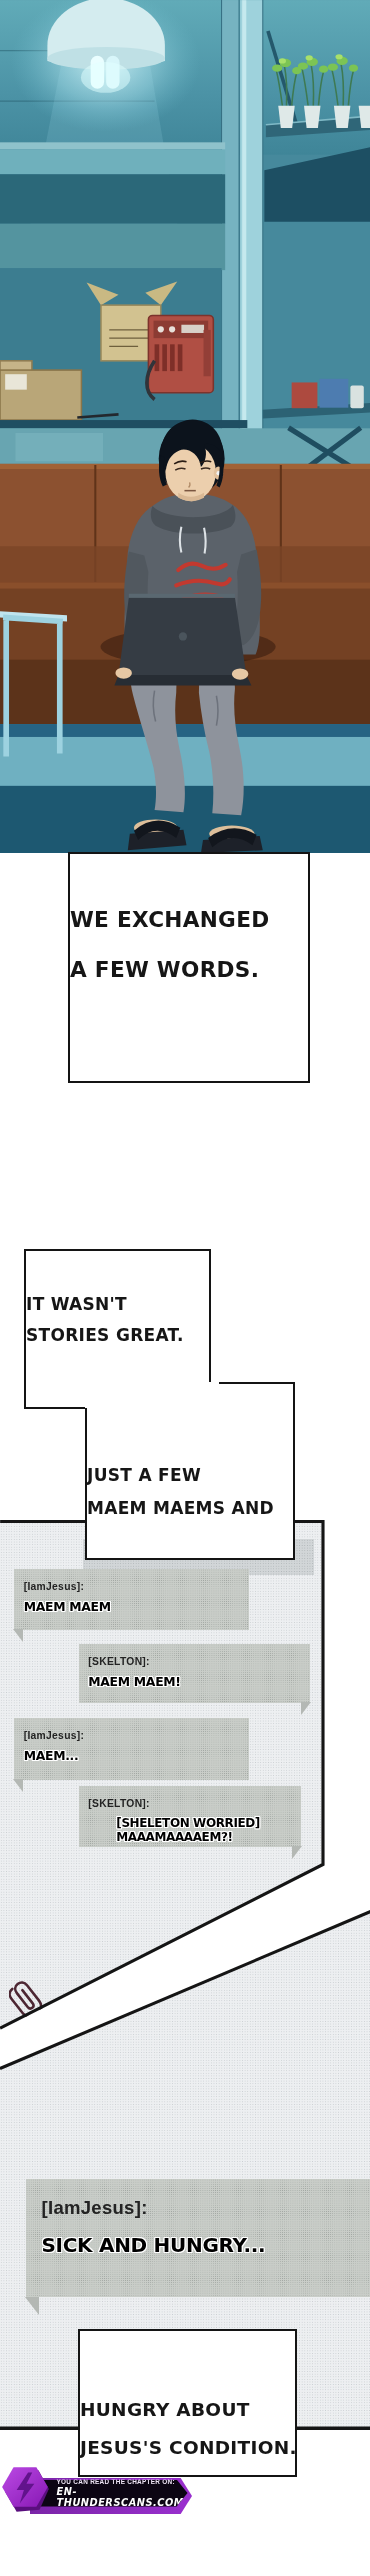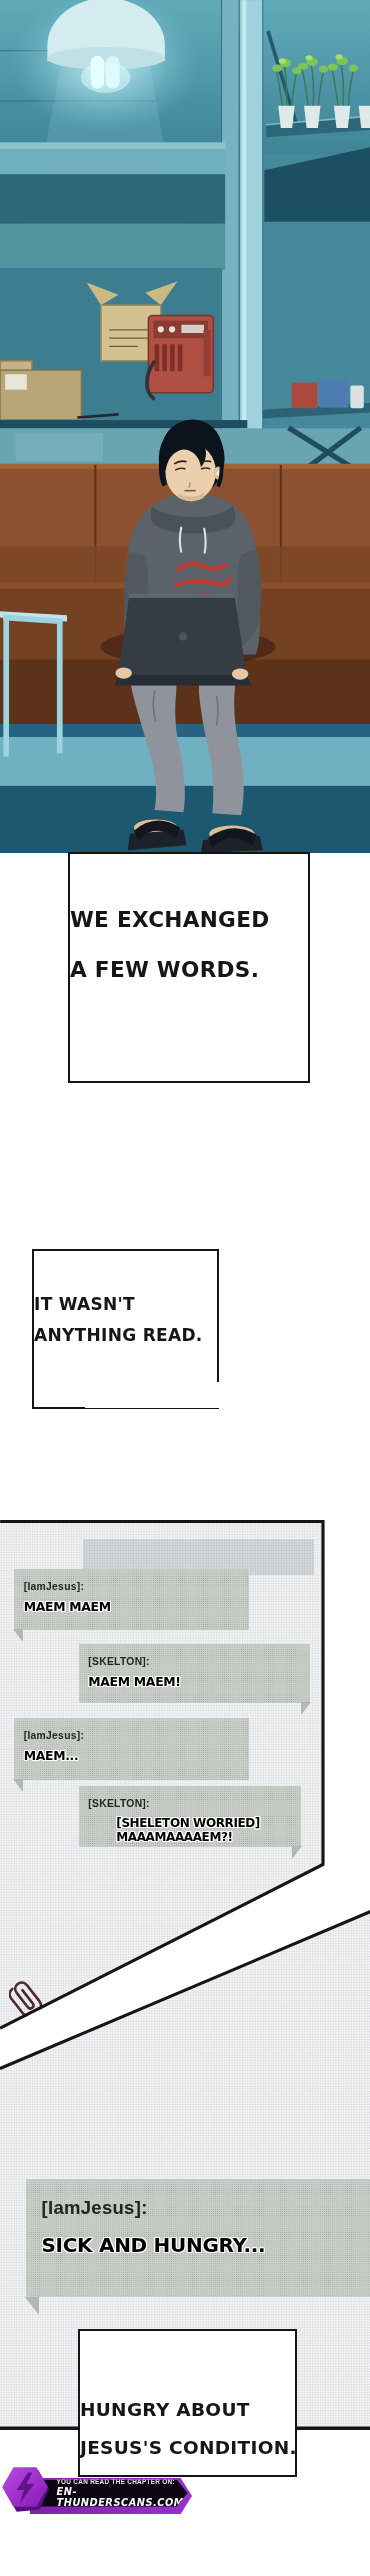--- a/index.html
+++ b/index.html
@@ -9,21 +9,21 @@
   svg{display:block;}
 
   
   .cap-box{position:absolute;background:#ffffff;border:2.6px solid #141414;box-sizing:border-box;
            display:flex;flex-direction:column;align-items:flex-start;justify-content:center;
            text-align:center;z-index:30;}
   .cap-line{font-family:"DejaVu Sans",sans-serif;font-weight:700;color:#161616;
             letter-spacing:0.3px;white-space:nowrap;}
   #cap1{left:68px;top:852px;width:242px;height:231px;padding-bottom:46px;}
   #cap1 .cap-line{font-size:21.6px;line-height:50px;}
-  #cap2{left:32px;top:1249px;width:187px;height:160px;padding-bottom:17.5px;z-index:31;}
+  #cap2{left:24px;top:1249px;width:187px;height:160px;padding-bottom:17.5px;z-index:31;}
   #cap2 .cap-line{font-size:17px;line-height:31px;}
   #cap3{left:85px;top:1382px;width:210px;height:178px;padding-top:41px;z-index:31;}
   #cap3 .cap-line{font-size:17px;line-height:33px;}
   .merge-patch{position:absolute;left:85px;top:1382px;width:134px;height:26px;background:#ffffff;z-index:32;}
   #cap4{left:78px;top:2329px;width:219px;height:148px;justify-content:flex-end;padding-bottom:8.2px;}
   #cap4 .cap-line{font-size:18.5px;line-height:38px;}
 
   
   .dotbg{background-color:#edeff1;
          background-image:radial-gradient(rgba(110,120,126,0.28) 0.6px, transparent 0.7px);
@@ -247,21 +247,25 @@
     </g>
   </svg>
 
   <div class="cap-box" id="cap1">
     <span class="cap-line">WE EXCHANGED</span>
     <span class="cap-line">A FEW WORDS.</span>
   </div>
 
   <div class="cap-box" id="cap2">
     <span class="cap-line">IT WASN'T</span>
-    <span class="cap-line">ANYTHING READ.</span>
+    <span class="cap-line">STORIES GREAT.</span>
+  </div>
+  <div class="cap-box" id="cap3">
+    <span class="cap-line">JUST A FEW</span>
+    <span class="cap-line">MAEM MAEMS AND</span>
   </div>
   <div class="merge-patch"></div>
 
   <div class="abs dotbg" id="panel1">
     <div class="abs" id="panel1-strip"></div>
 
     <div class="bubble" id="bub1">
       <span class="sender">[IamJesus]:</span>
       <span class="msg">MAEM MAEM</span>
       <span class="fold fold-bl"></span>

